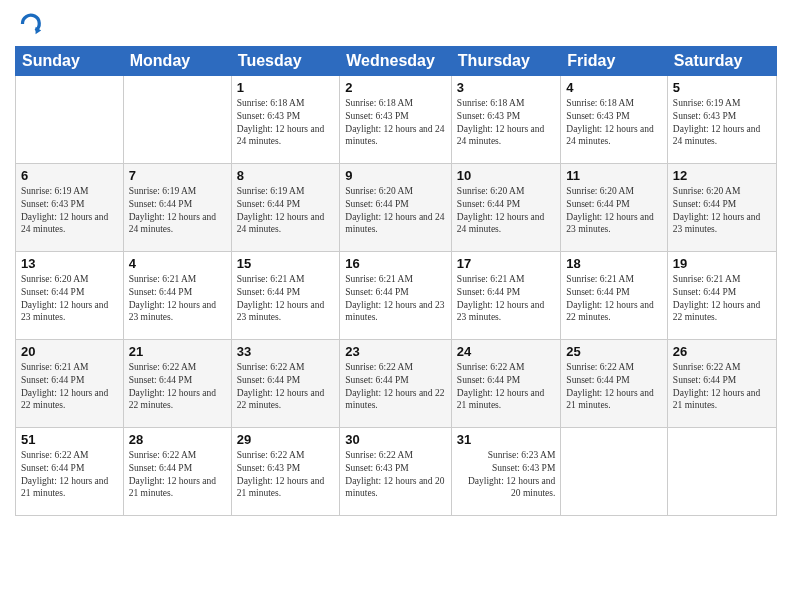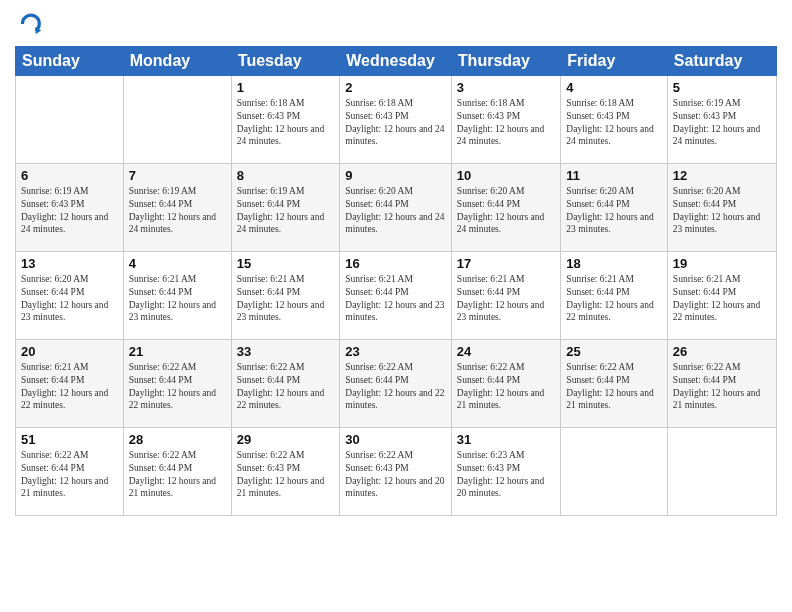--- a/index.html
+++ b/index.html
@@ -314,21 +314,21 @@
 Daylight: 12 hours and 21 minutes.</div>
           </td>
           <td>
             <span class="day-num">30</span>
             <div class="day-info" style="white-space: pre-line;">Sunrise: 6:22 AM
 Sunset: 6:43 PM
 Daylight: 12 hours and 20 minutes.</div>
           </td>
           <td>
             <span class="day-num">31</span>
-            <div class="day-info" style="white-space: pre-line;">Sunrise: 6:23 AM
+            <div class="day-info" style="white-space: pre-line; text-align: right;">Sunrise: 6:23 AM
 Sunset: 6:43 PM
 Daylight: 12 hours and 20 minutes.</div>
           </td>
           <td class="empty"></td>
           <td class="empty"></td>
         </tr>
       </tbody>
   </table>
 
 </div>

